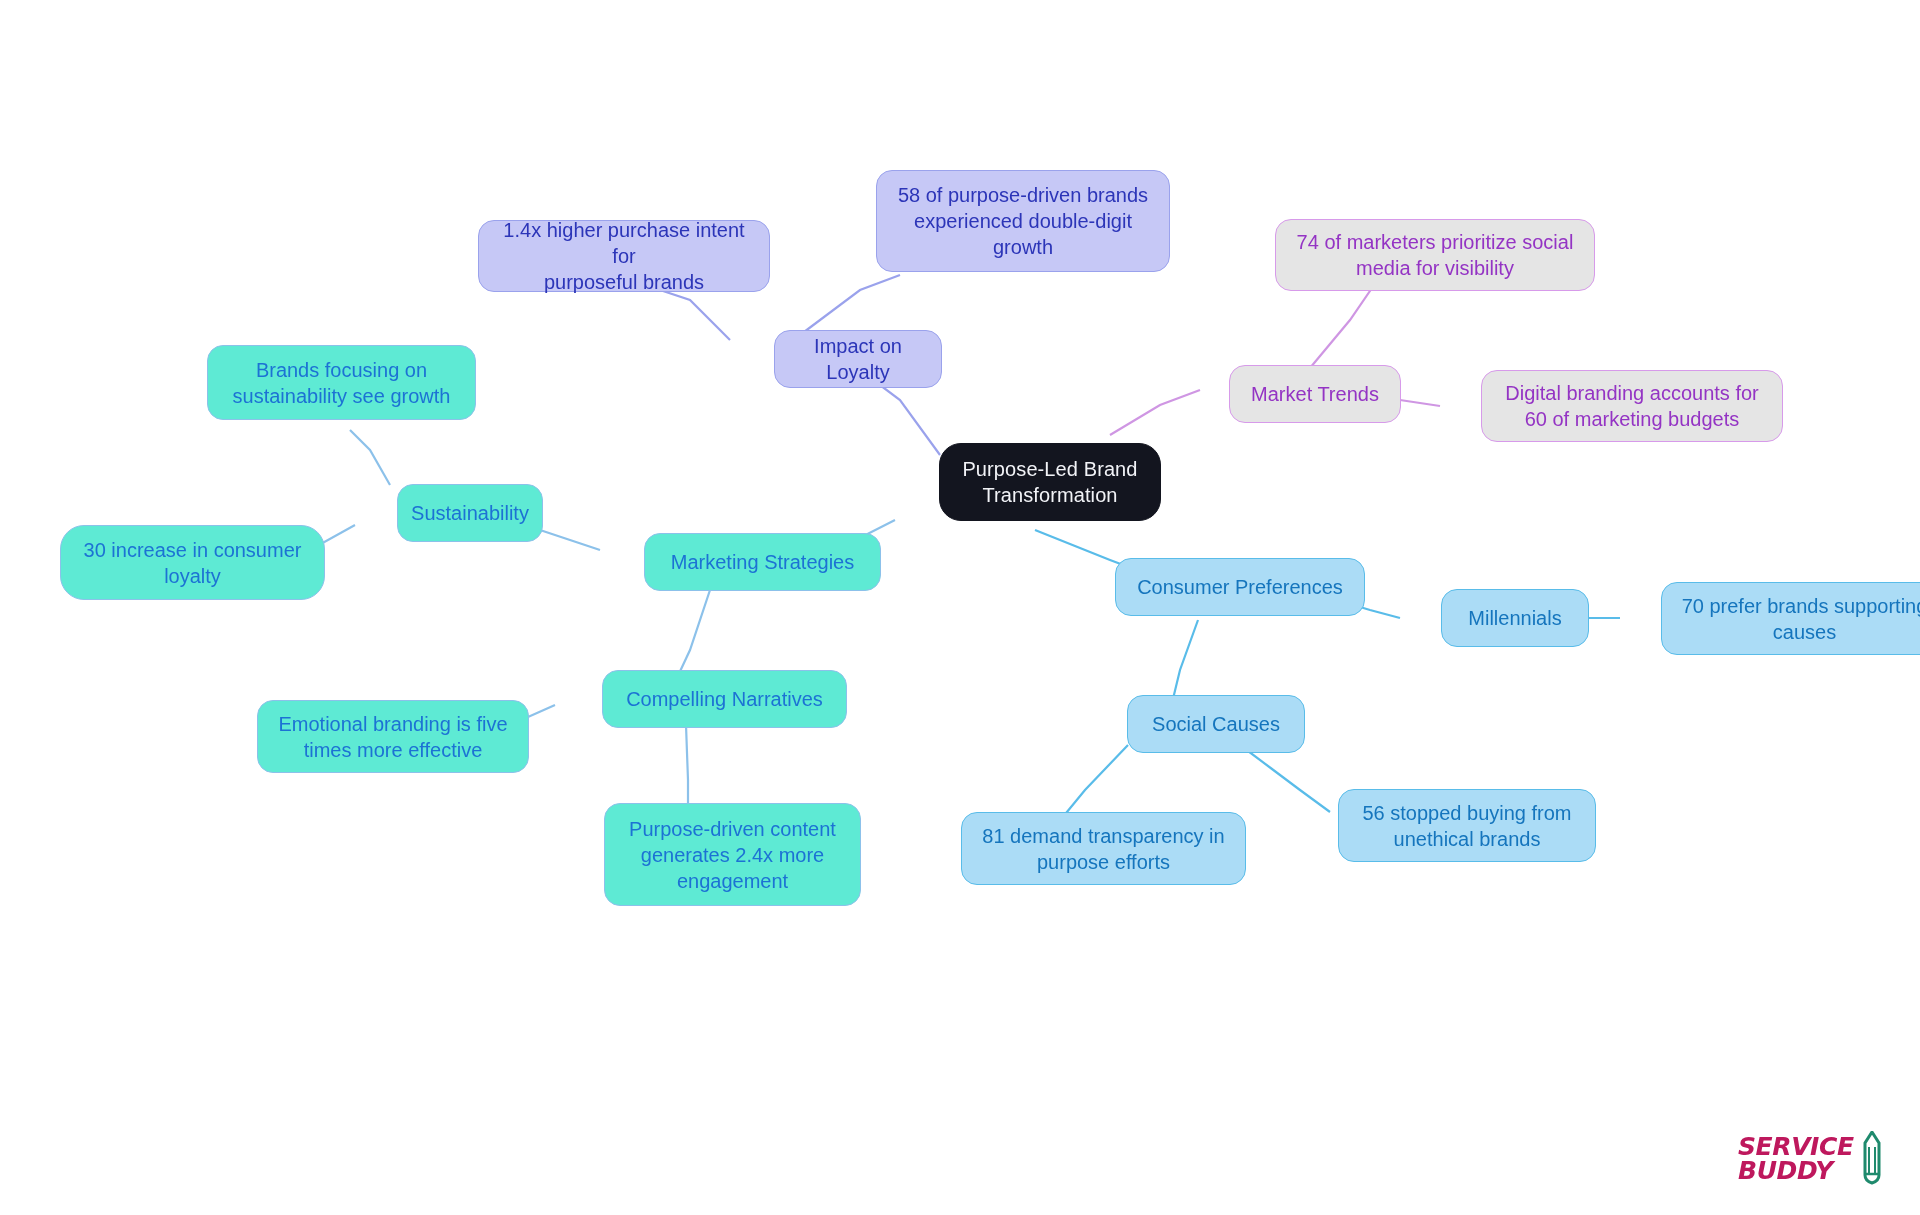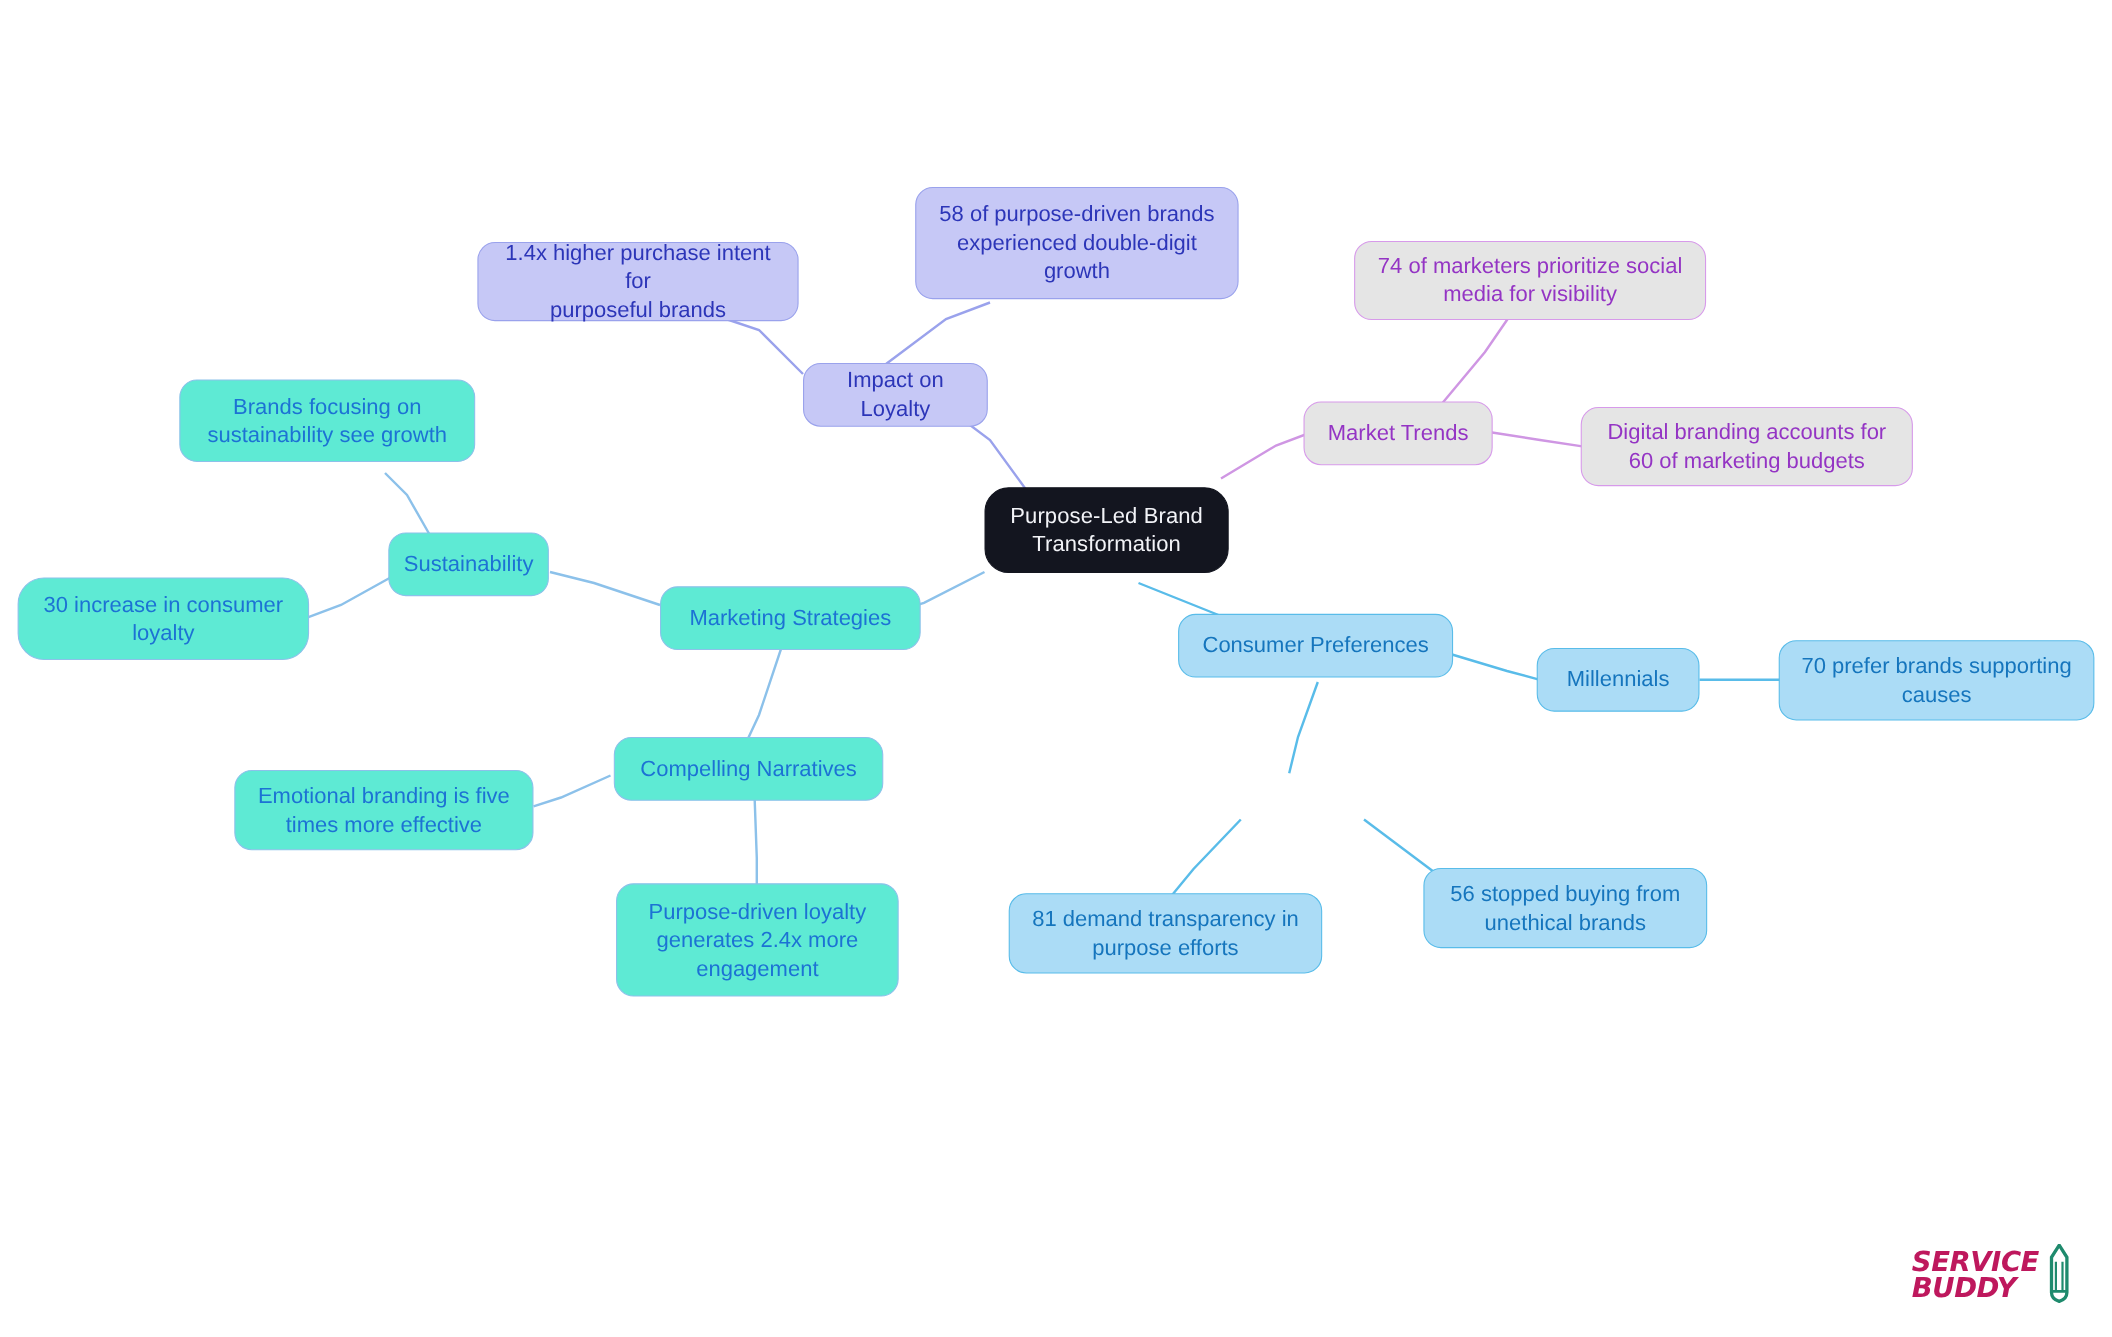--- a/index.html
+++ b/index.html
@@ -36,20 +36,21 @@
     display: flex;
     align-items: center;
     justify-content: center;
     text-align: center;
     border-radius: 16px;
     border-style: solid;
     border-width: 1.5px;
     line-height: 1.30;
     padding: 6px 10px;
     white-space: pre-line;
+    margin-left: 44px;
   }
 
   
   .n-root {
     background: #13151f;
     border-color: #13151f;
     color: #f2f3f7;
     border-radius: 22px;
     font-size: 20px;
     letter-spacing: .1px;
@@ -171,31 +172,32 @@
 sustainability see growth</div>
 
   <div class="node n-blue" style="left:16px; top:525px; width:265px; height:75px;border-radius:24px;">30 increase in consumer
 loyalty</div>
 
   <div class="node n-blue" style="left:213px; top:700px; width:272px; height:73px;">Emotional branding is five
 times more effective</div>
 
   <div class="node n-blue" style="left:558px; top:670px; width:245px; height:58px;">Compelling Narratives</div>
 
-  <div class="node n-blue" style="left:560px; top:803px; width:257px; height:103px;">Purpose-driven loyalty
+  <div class="node n-blue" style="left:560px; top:803px; width:257px; height:103px;">Purpose-driven content
 generates 2.4x more
 engagement</div>
 
   <div class="node n-cyan" style="left:1071px; top:558px; width:250px; height:58px;">Consumer Preferences</div>
 
   <div class="node n-cyan" style="left:1397px; top:589px; width:148px; height:58px;">Millennials</div>
 
   <div class="node n-cyan" style="left:1617px; top:582px; width:287px; height:73px;">70 prefer brands supporting
 causes</div>
 
+  <div class="node n-cyan" style="left:1083px; top:695px; width:178px; height:58px;">Social Causes</div>
 
   <div class="node n-cyan" style="left:917px; top:812px; width:285px; height:73px;">81 demand transparency in
 purpose efforts</div>
 
   <div class="node n-cyan" style="left:1294px; top:789px; width:258px; height:73px;">56 stopped buying from
 unethical brands</div>
 
 </div>
 
 <div id="brand">

